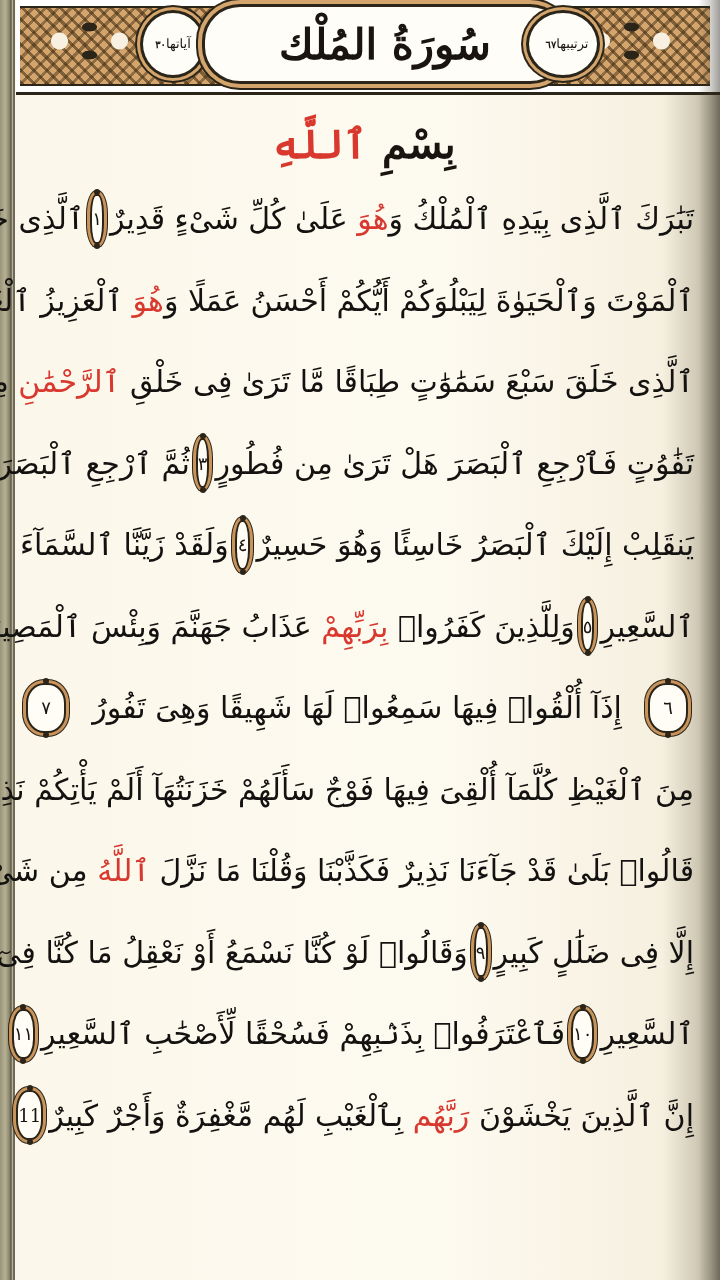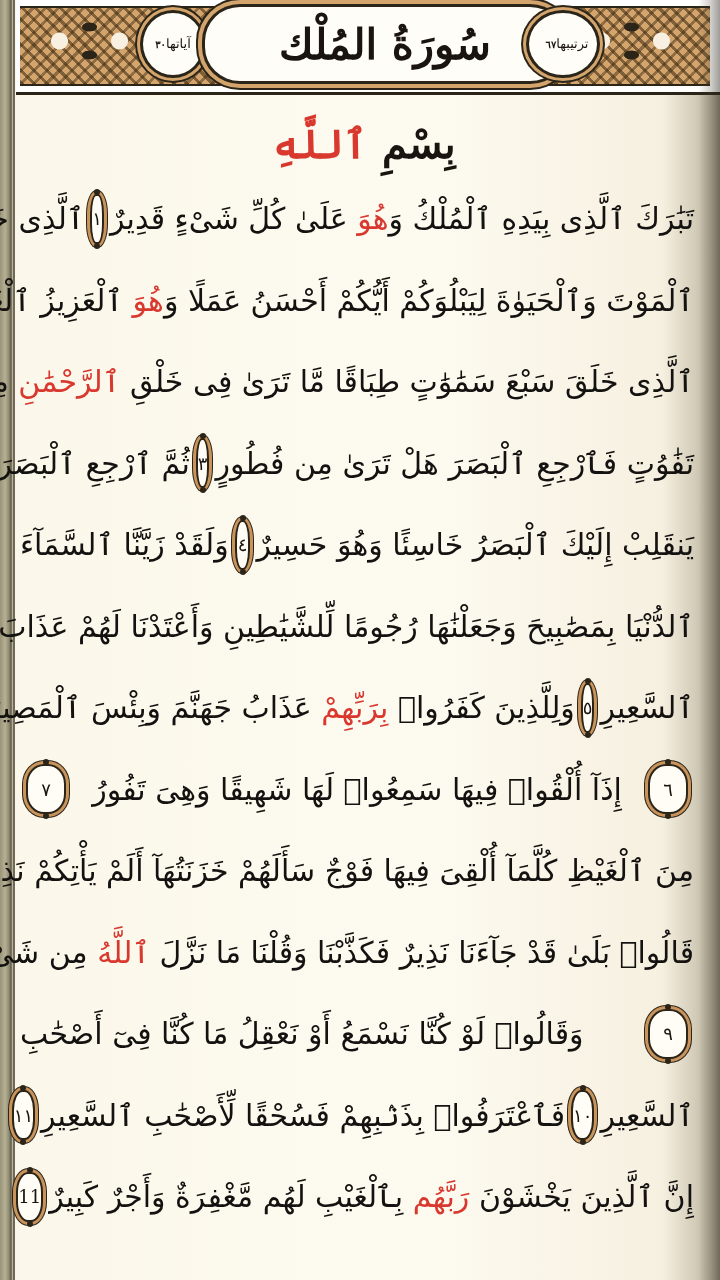--- a/index.html
+++ b/index.html
@@ -171,23 +171,20 @@
       <span class="ayah">٣</span>
       <span class="seg">ثُمَّ ٱرْجِعِ ٱلْبَصَرَ كَرَّتَيْنِ</span>
     </div>
 
     <div class="line">
       <span class="seg">يَنقَلِبْ إِلَيْكَ ٱلْبَصَرُ خَاسِئًا وَهُوَ حَسِيرٌ</span>
       <span class="ayah">٤</span>
       <span class="seg">وَلَقَدْ زَيَّنَّا ٱلسَّمَآءَ</span>
     </div>
 
-    <div class="line">
-      <span class="seg">ٱلدُّنْيَا بِمَصَٰبِيحَ وَجَعَلْنَٰهَا رُجُومًا لِّلشَّيَٰطِينِ وَأَعْتَدْنَا لَهُمْ عَذَابَ</span>
-    </div>
 
     <div class="line">
       <span class="seg">ٱلسَّعِيرِ</span>
       <span class="ayah">٥</span>
       <span class="seg"><span>وَلِلَّذِينَ كَفَرُوا۟</span> <span class="red">بِرَبِّهِمْ</span> <span>عَذَابُ جَهَنَّمَ وَبِئْسَ ٱلْمَصِيرُ</span></span>
     </div>
 
     <div class="line">
       <span class="ayah">٦</span>
       <span class="seg">إِذَآ أُلْقُوا۟ فِيهَا سَمِعُوا۟ لَهَا شَهِيقًا وَهِىَ تَفُورُ</span>
@@ -197,20 +194,21 @@
     <div class="line">
       <span class="seg">مِنَ ٱلْغَيْظِ كُلَّمَآ أُلْقِىَ فِيهَا فَوْجٌ سَأَلَهُمْ خَزَنَتُهَآ أَلَمْ يَأْتِكُمْ نَذِيرٌ</span>
 
     </div>
 
     <div class="line">
       <span class="seg"><span>قَالُوا۟ بَلَىٰ قَدْ جَآءَنَا نَذِيرٌ فَكَذَّبْنَا وَقُلْنَا مَا نَزَّلَ</span> <span class="red">ٱللَّهُ</span> <span>مِن شَىْءٍ إِنْ أَنتُمْ</span></span>
     </div>
 
     <div class="line">
+      <span class="seg">إِلَّا فِى ضَلَٰلٍ كَبِيرٍ</span>
       <span class="ayah">٩</span>
       <span class="seg">وَقَالُوا۟ لَوْ كُنَّا نَسْمَعُ أَوْ نَعْقِلُ مَا كُنَّا فِىٓ أَصْحَٰبِ</span>
     </div>
 
     <div class="line">
       <span class="seg">ٱلسَّعِيرِ</span>
       <span class="ayah">١٠</span>
       <span class="seg">فَٱعْتَرَفُوا۟ بِذَنۢبِهِمْ فَسُحْقًا لِّأَصْحَٰبِ ٱلسَّعِيرِ</span>
       <span class="ayah">١١</span>
     </div>

